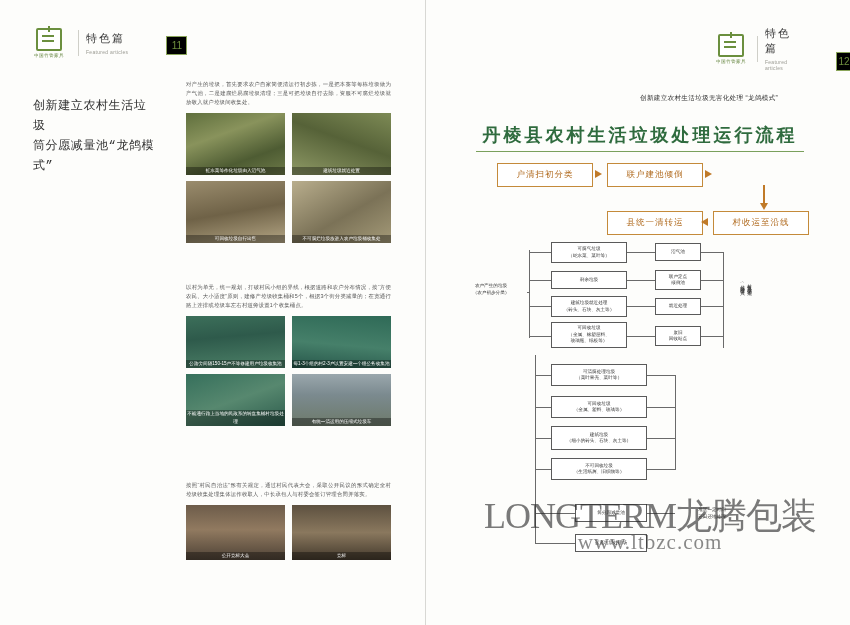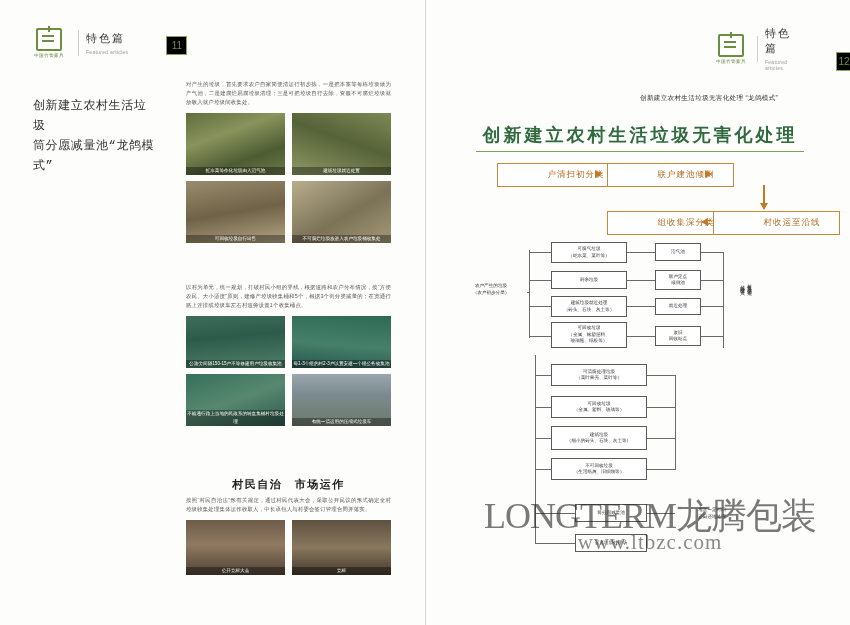--- a/index.html
+++ b/index.html
@@ -92,21 +92,21 @@
     font-family:"Liberation Serif",serif;font-weight:bold;
     font-size:18px;color:#2f6b3e;letter-spacing:3px;
   }
   .big-title:after{
     content:"";position:absolute;left:36px;right:36px;bottom:-5px;height:1px;background:#7aa05c;
   }
   .flowbox{
     position:absolute;border:1.4px solid #c48a3a;background:#fff;
     color:#b06a1e;font-size:8.5px;letter-spacing:1px;
     display:flex;align-items:center;justify-content:center;
-    font-family:"Liberation Serif",serif;white-space:nowrap;padding-left:31px;
+    font-family:"Liberation Serif",serif;white-space:nowrap;
   }
   .arrow-r{position:absolute;height:0;border-top:4px solid transparent;border-bottom:4px solid transparent;border-left:7px solid #c07a28;}
   .arrow-l{position:absolute;height:0;border-top:4px solid transparent;border-bottom:4px solid transparent;border-right:7px solid #c07a28;}
   .arrow-d{position:absolute;width:0;border-left:4px solid transparent;border-right:4px solid transparent;border-top:7px solid #c07a28;}
   .fline{position:absolute;background:#c07a28;}
 
   
   .dg{position:absolute;left:455px;top:240px;width:375px;height:340px;}
   .nd{
     position:absolute;border:1px solid #5a5a5a;background:#fff;
@@ -198,21 +198,20 @@
         <div class="ph p-blue3" style="width:99px;height:52px;">
           <div class="cap">不能通行路上当地的民政系的转盘集桶村垃圾处理</div>
         </div>
         <div class="ph p-road" style="width:99px;height:52px;">
           <div class="cap">有统一清运用的压缩式垃圾车</div>
         </div>
       </div>
     </div>
 
     <div style="position:absolute;left:186px;top:477px;width:205px;">
-      <div class="sec-h">村民自治　市场运作</div>
       <div class="sec-p" style="margin-top:4px;">按照“村民自治法”形有关规定，通过村民代表大会，采取公开民议的形式确定全村垃圾收集处理集体运作收取人，中长承包人与村委会签订管理合同并落实。</div>
       <div class="grid2" style="margin-top:6px;">
         <div class="ph p-room" style="width:99px;height:55px;">
           <div class="cap">公开竞标大会</div>
         </div>
         <div class="ph p-room2" style="width:99px;height:55px;">
           <div class="cap">竞标</div>
         </div>
       </div>
     </div>
@@ -232,31 +231,31 @@
           <div class="tag-cn">特色篇</div>
           <div class="tag-en">Featured articles</div>
         </div>
         <div class="pagenum">12</div>
       </div>
     </div>
   </div>
 
   <div class="r-title">创新建立农村生活垃圾无害化处理 “龙鸽模式”</div>
 
-  <div class="big-title">创新建立农村生活垃圾无害化处理</div>
+  <div class="big-title">丹棱县农村生活垃圾处理运行流程</div>
 
   <div class="flowbox" style="left:497px;top:163px;width:94px;height:22px;">户清扫初分类</div>
   <div class="arrow-r" style="left:595px;top:170px;"></div>
   <div class="flowbox" style="left:607px;top:163px;width:94px;height:22px;">联户建池倾倒</div>
   <div class="arrow-r" style="left:705px;top:170px;"></div>
 
   <div class="fline" style="left:763px;top:185px;width:1.5px;height:18px;"></div>
   <div class="arrow-d" style="left:760px;top:203px;"></div>
 
-  <div class="flowbox" style="left:607px;top:211px;width:94px;height:22px;">组收集深分类</div>
+  <div class="flowbox" style="left:607px;top:211px;width:94px;height:22px;">县统一清转运</div>
   <div class="arrow-l" style="left:701px;top:218px;"></div>
   <div class="flowbox" style="left:713px;top:211px;width:94px;height:22px;">村收运至沿线</div>
 
   <div class="dg">
 
     <div class="lbl" style="left:0px;top:42px;width:72px;white-space:pre-line;">农户产生的垃圾
 （农户初步分类）</div>
 
     <div class="ln" style="left:73px;top:52px;width:1px;height:1px;"></div>
     <div class="ln" style="left:74px;top:10px;width:1px;height:88px;"></div>

